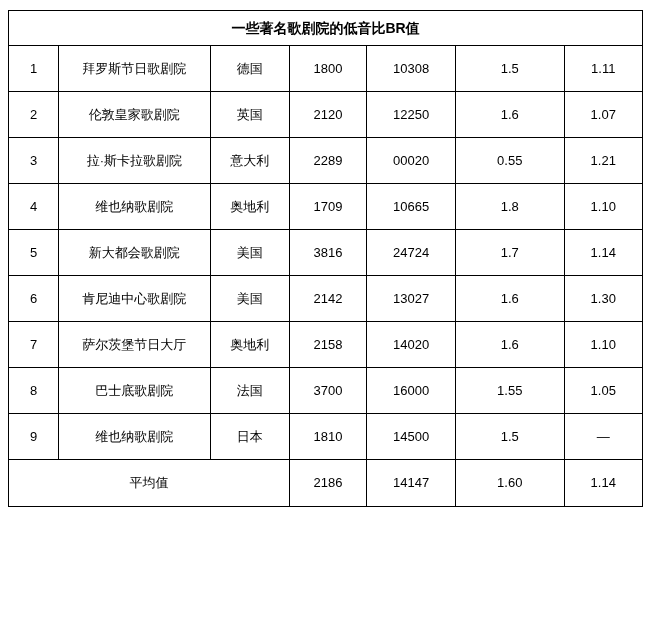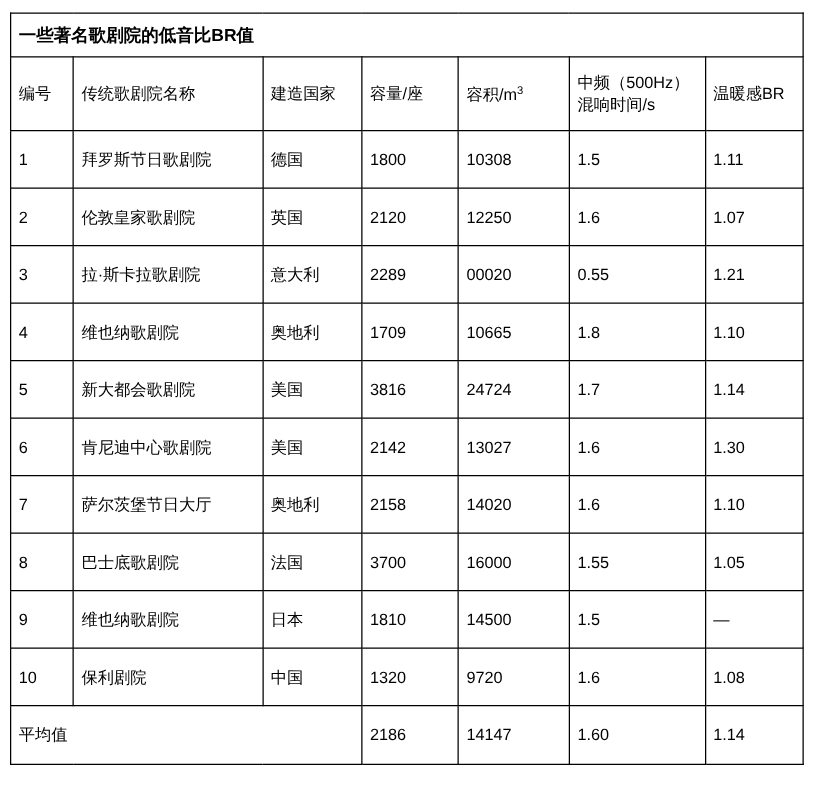--- a/index.html
+++ b/index.html
@@ -12,20 +12,21 @@
     height: 638px;
     font-family: "Liberation Sans", "DejaVu Sans", sans-serif;
     color: #000000;
   }
   .page {
     position: relative;
     width: 656px;
     height: 638px;
     box-sizing: border-box;
     padding: 10px 8px 8px 8px;
+    text-align: center;
   }
   table.data-table {
     border-collapse: collapse;
     width: 635px;
     table-layout: fixed;
     font-size: 13px;
   }
   table.data-table td {
     border: 1px solid #000000;
     padding: 6px 6px;
@@ -69,32 +70,20 @@
       <col class="col-name">
       <col class="col-country">
       <col class="col-capacity">
       <col class="col-volume">
       <col class="col-reverb">
       <col class="col-br">
     </colgroup>
     <tbody>
       <tr class="title-row">
         <td class="title-cell" colspan="7">一些著名歌剧院的低音比BR值</td>
-      </tr>
-      <tr class="header-row">
-        <td>编号</td>
-        <td>传统歌剧院名称</td>
-        <td>建造国家</td>
-        <td>容量/座</td>
-        <td><span>容积/m</span><sup>3</sup></td>
-        <td class="hdr-two-line">
-          <div>中频（500Hz）</div>
-          <div>混响时间/s</div>
-        </td>
-        <td>温暖感BR</td>
       </tr>
 
       <tr class="body-row">
         <td>1</td>
         <td>拜罗斯节日歌剧院</td>
         <td>德国</td>
         <td>1800</td>
         <td>10308</td>
         <td>1.5</td>
         <td>1.11</td>
@@ -164,29 +153,20 @@
       </tr>
       <tr class="body-row">
         <td>9</td>
         <td>维也纳歌剧院</td>
         <td>日本</td>
         <td>1810</td>
         <td>14500</td>
         <td>1.5</td>
         <td>—</td>
       </tr>
-      <tr class="body-row">
-        <td>10</td>
-        <td>保利剧院</td>
-        <td>中国</td>
-        <td>1320</td>
-        <td>9720</td>
-        <td>1.6</td>
-        <td>1.08</td>
-      </tr>
 
       <tr class="footer-row">
         <td colspan="3">平均值</td>
         <td>2186</td>
         <td>14147</td>
         <td>1.60</td>
         <td>1.14</td>
       </tr>
     </tbody>
   </table>

